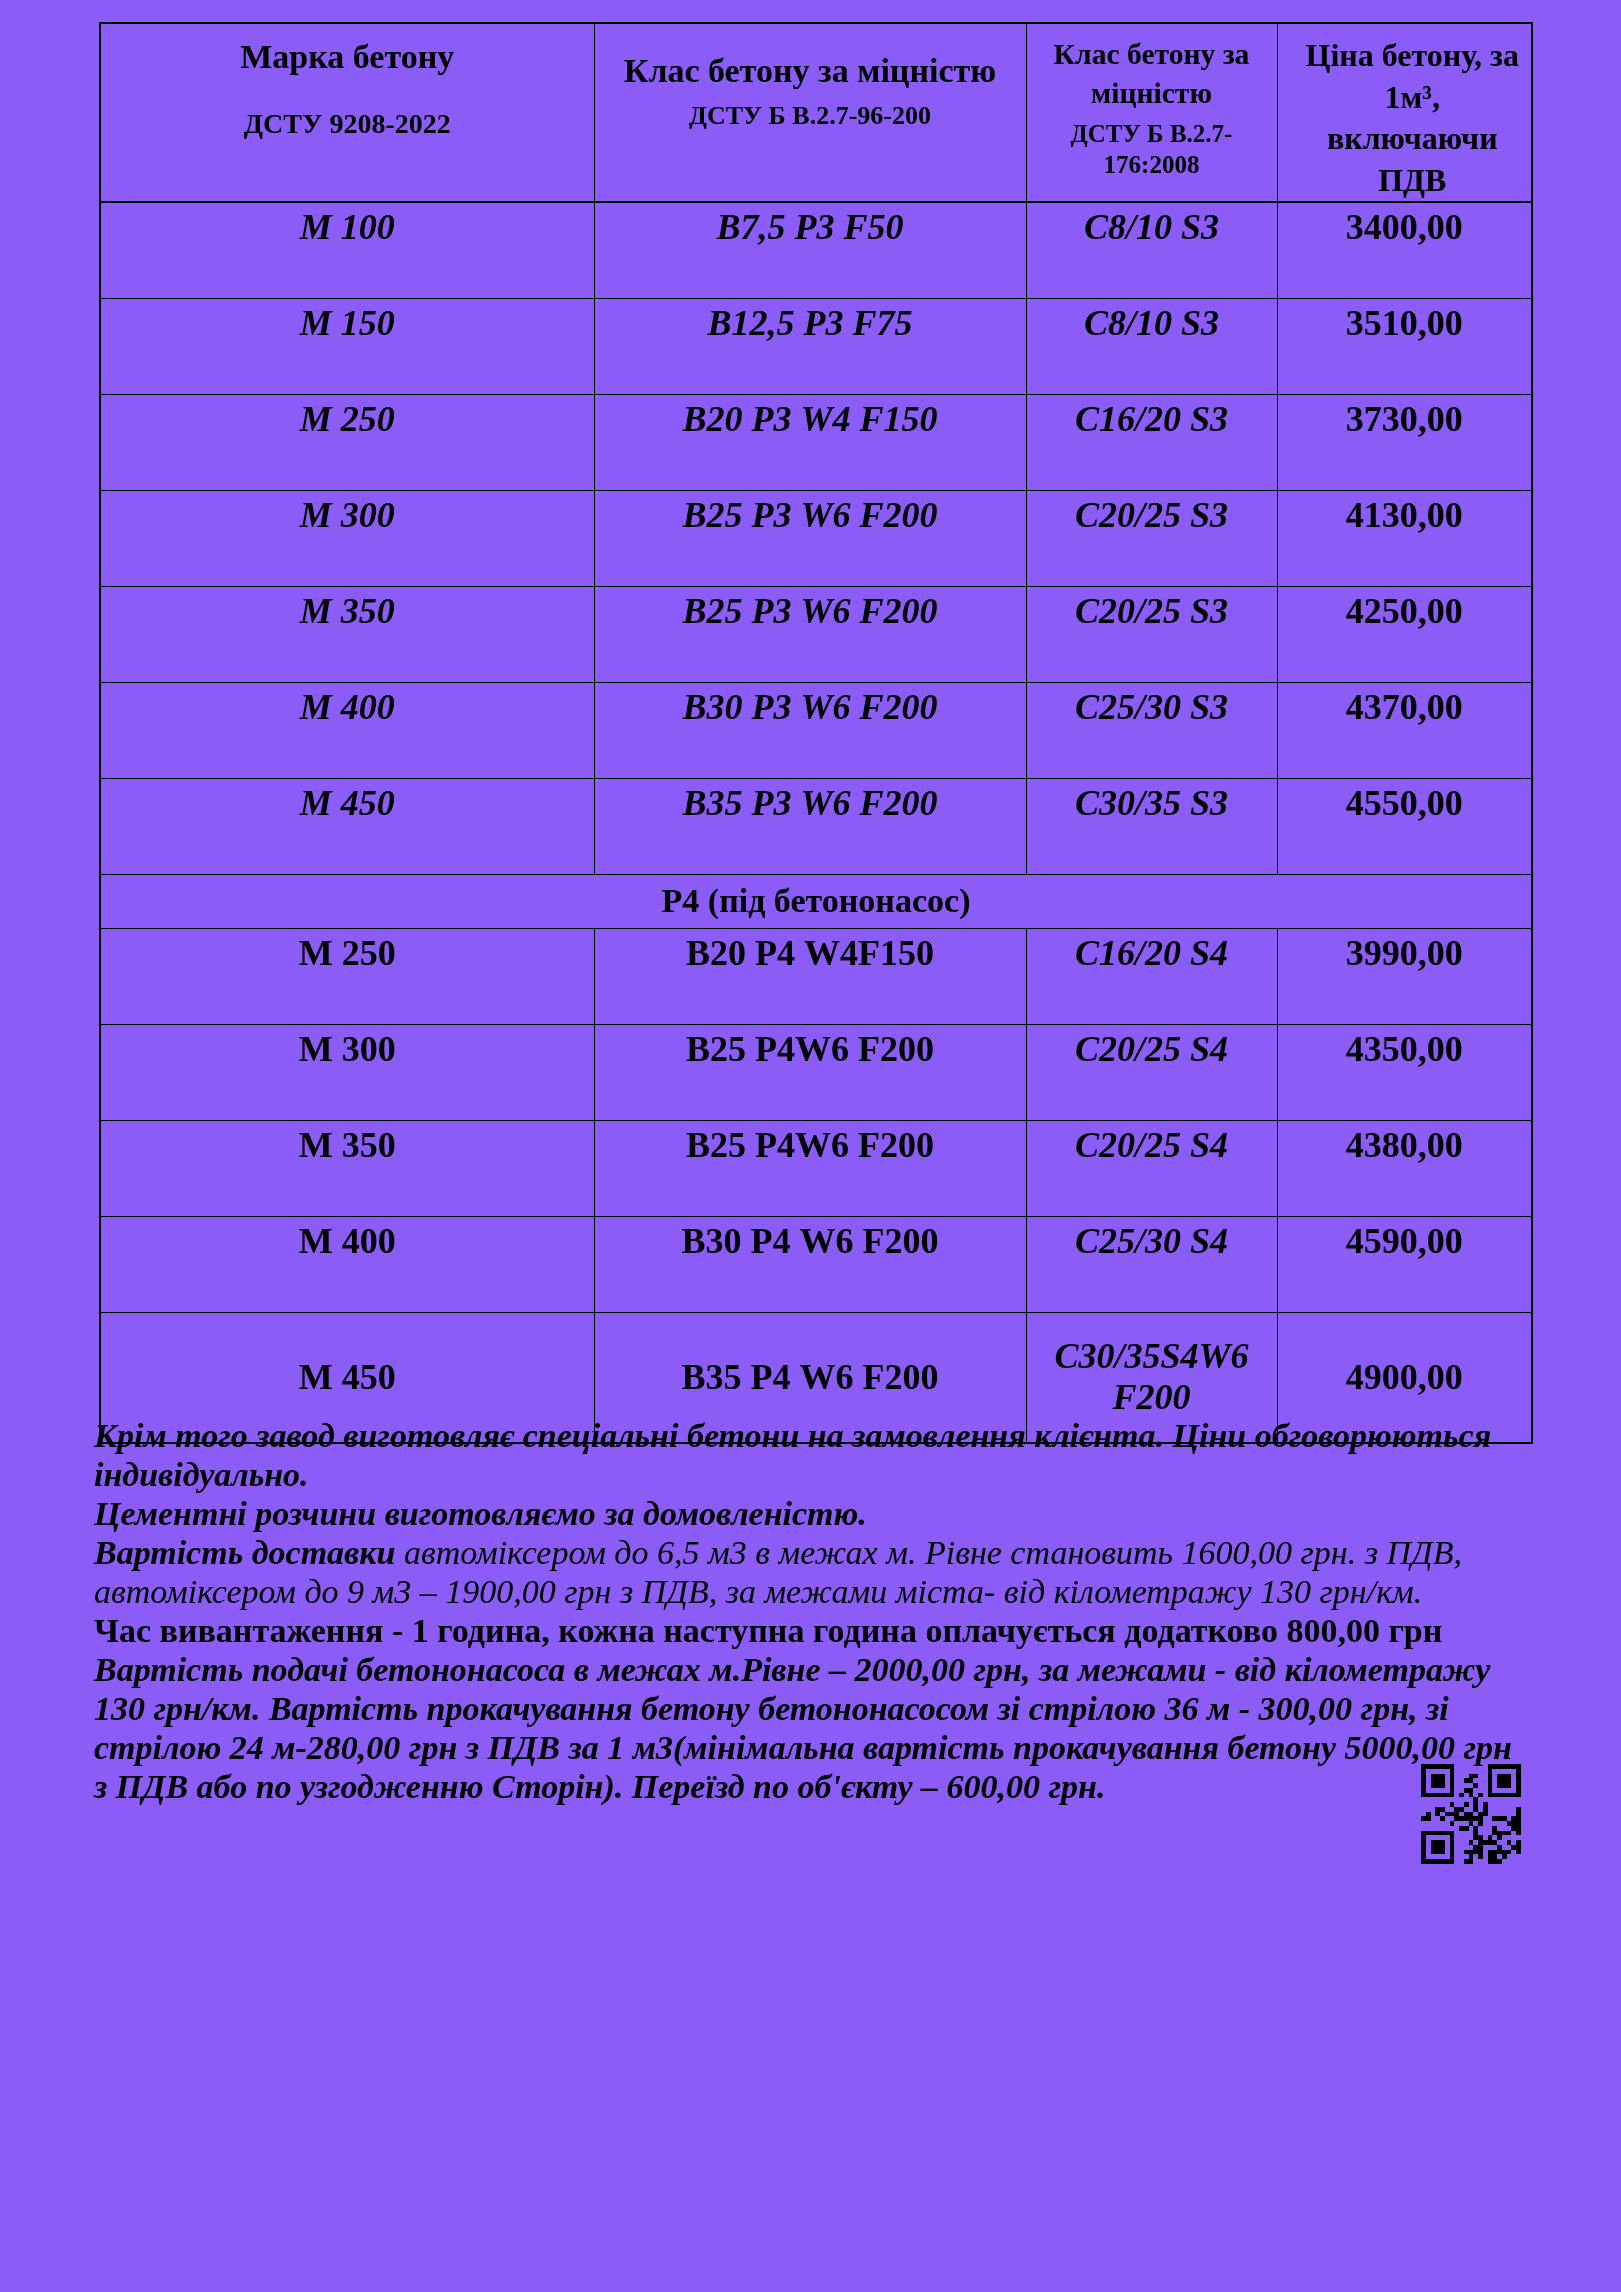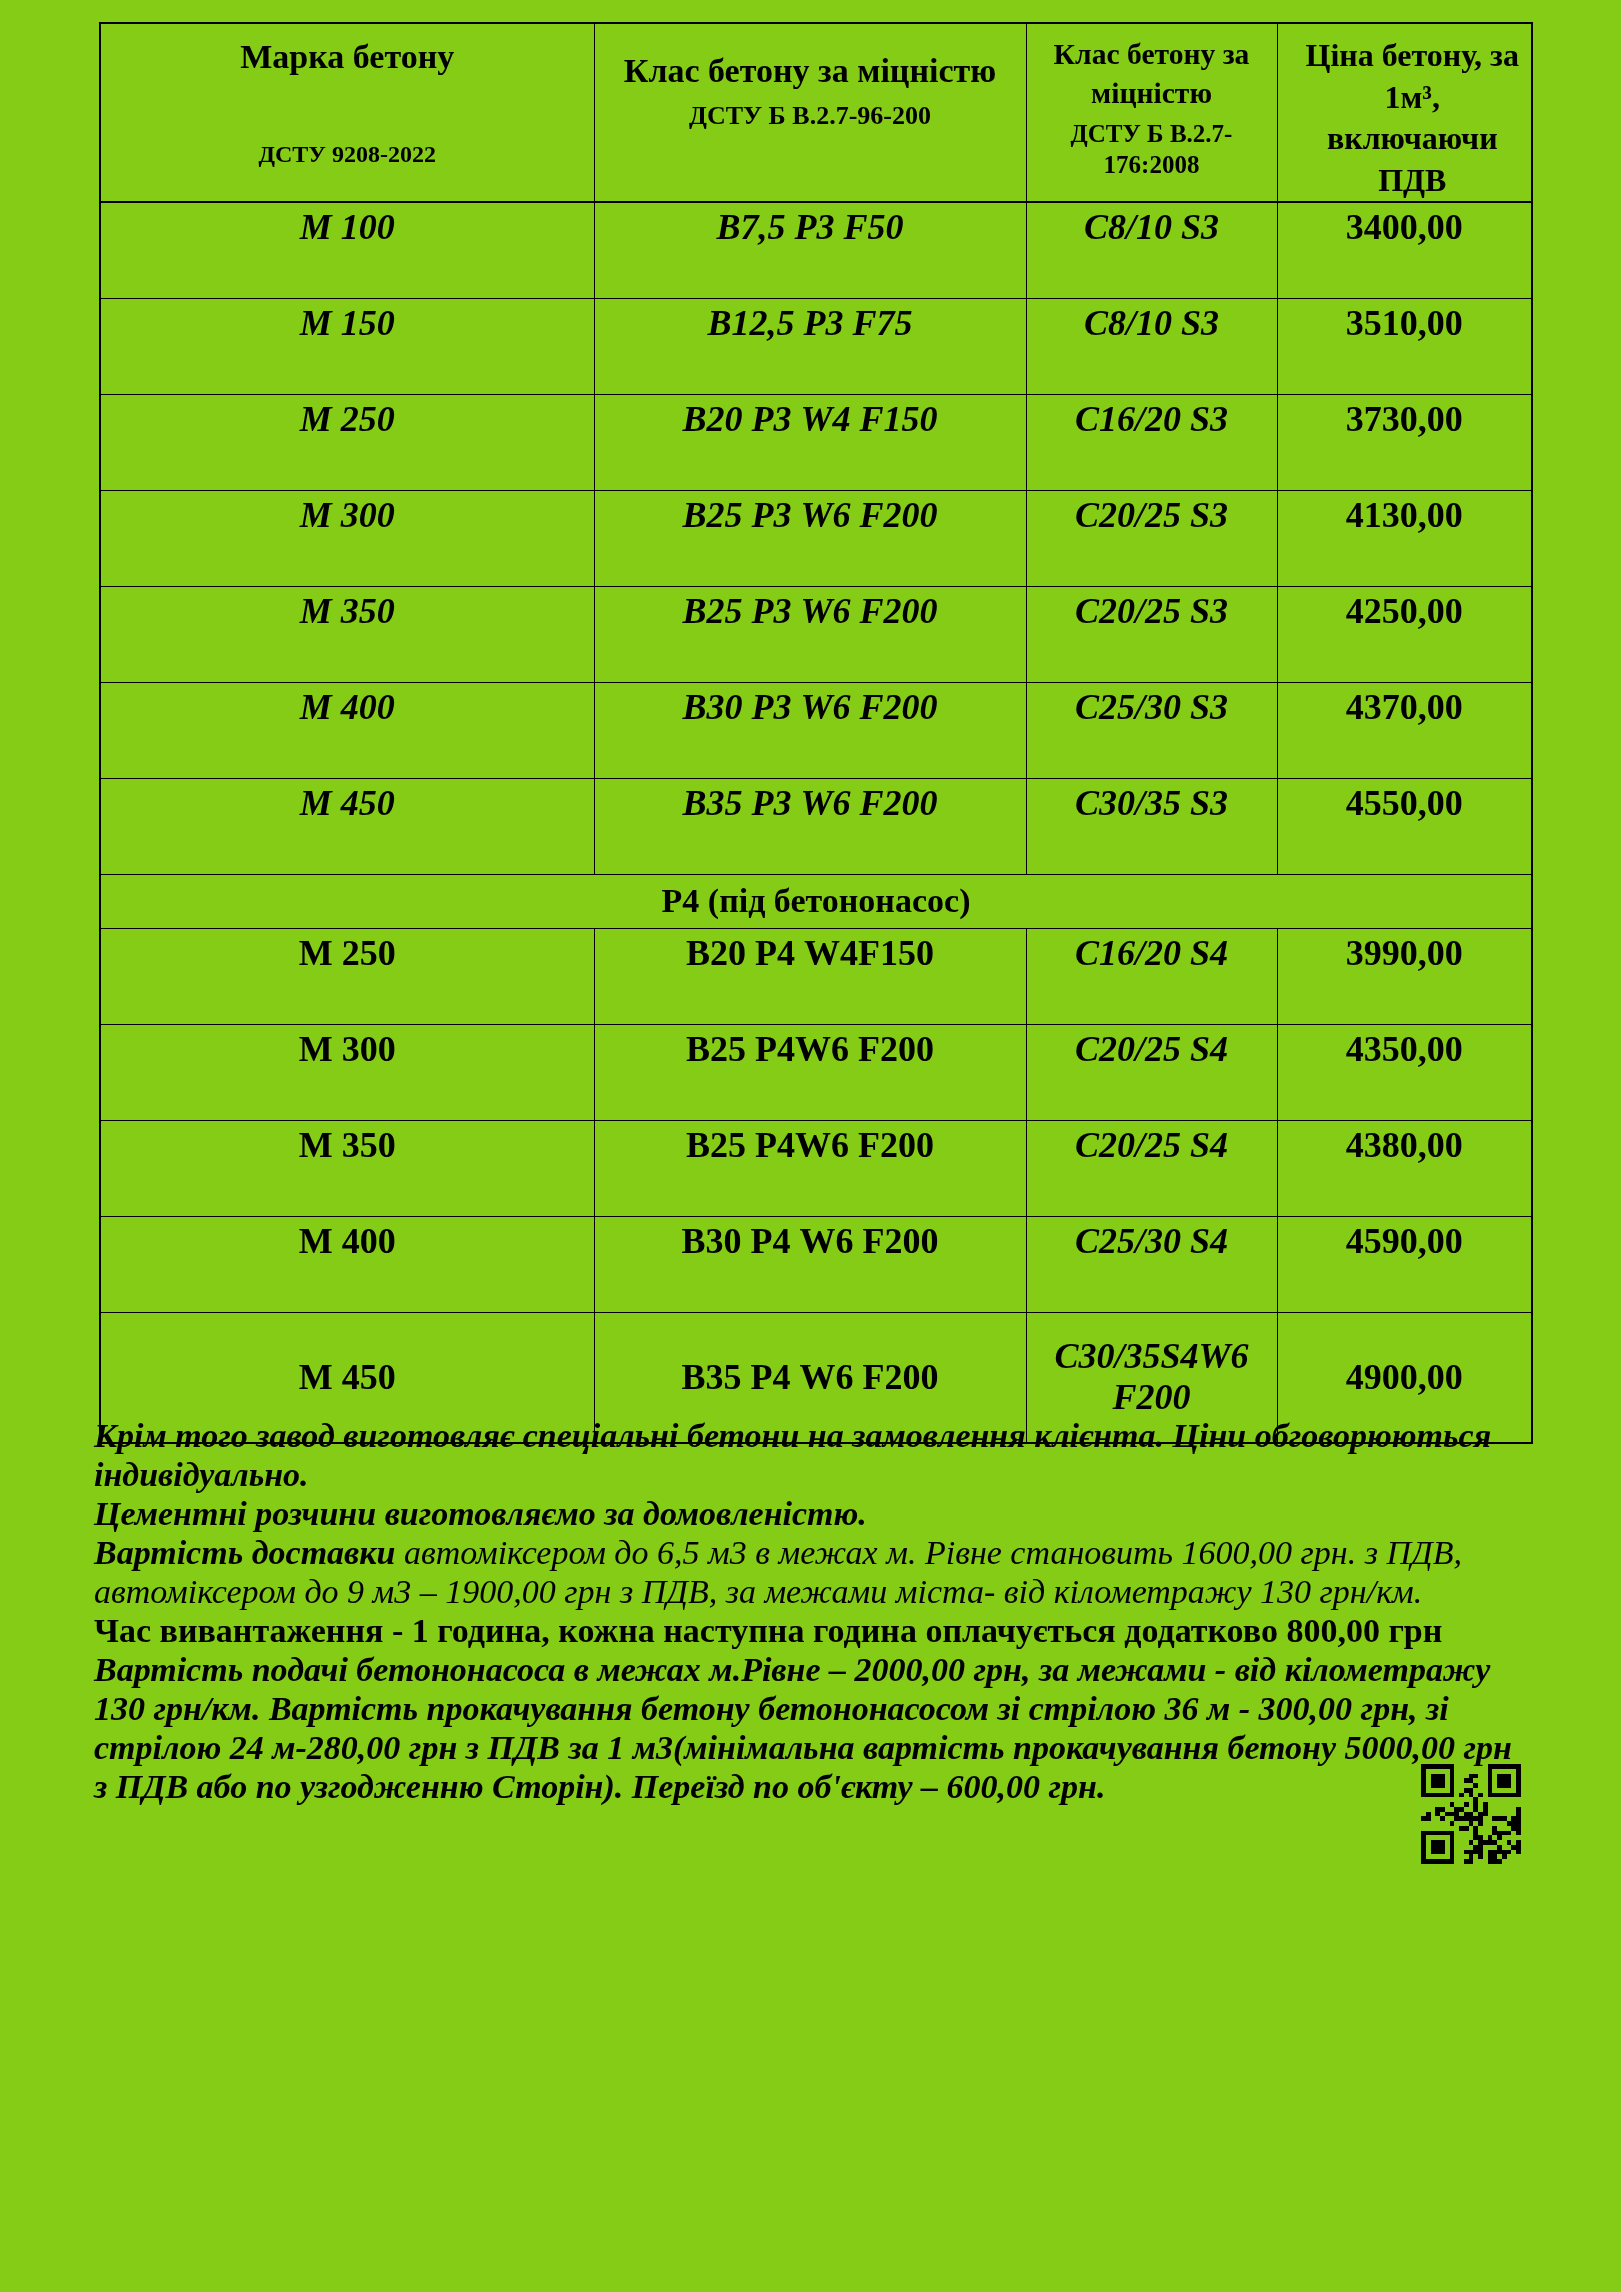--- a/index.html
+++ b/index.html
@@ -1,20 +1,20 @@
 <!DOCTYPE html>
 <html style="font-size:14.3px"><head>
 <meta charset="utf-8">
 <style>
   html,body{margin:0;padding:0;background:#ffffff;}
   .page{
     position:relative;
     width:1621px;
     height:2293px;
-    background:#84cc16;
+    background:#8b5cf6;
     color:#000;
     font-family:"Liberation Serif","DejaVu Serif",serif;
     overflow:hidden;
   }
   
   table.price-table{
     position:absolute;
     left:99px; top:22.4px;
     width:1432px;
     border-collapse:collapse;
@@ -28,21 +28,21 @@
     overflow:hidden;
   }
   .price-table thead th{
     vertical-align:top;
     border-bottom:2.7px solid #000;
     height:141px;
     padding:0 5.4px;
   }
   .h-title{font-size:34px;line-height:1.2;}
   .th-mark .h-title{margin-top:12.5px;}
-  .th-mark .h-sub{margin-top:63px;font-size:24px;}
+  .th-mark .h-sub{margin-top:30px;font-size:28px;}
   .th-class96 .h-title{margin-top:27px;}
   .th-class96 .h-sub{margin-top:9px;font-size:26px;}
   .th-class176 .h-title{font-size:29.6px;margin-top:10.7px;line-height:1.3;}
   .th-class176 .h-sub{margin-top:6px;font-size:25px;line-height:1.25;}
   .th-price .h-title{font-size:32px;margin-top:10.7px;line-height:1.3;margin-left:16px;}
 
   tr.data-row{height:96px;}
   tr.data-row td{vertical-align:top;padding-top:2.7px;font-size:36px;}
   td.it{font-style:italic;}
   td.price-cell{padding-top:16px;}

